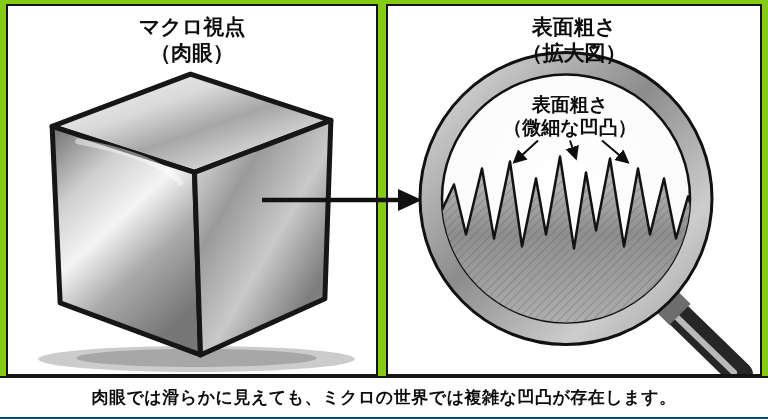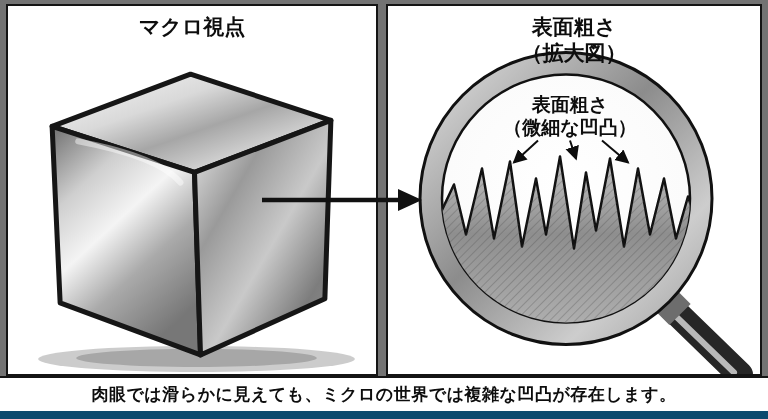--- a/index.html
+++ b/index.html
@@ -1,39 +1,40 @@
 <!DOCTYPE html>
 <html><head>
 <meta charset="utf-8">
 <style>
   html,body{margin:0;padding:0;background:#e4e4e4;}
-  .stage{position:relative;width:768px;height:419px;background:#737373;overflow:hidden;
+  .stage{position:relative;width:768px;height:419px;background:#84cc16;overflow:hidden;
          font-family:"DejaVu Sans","Liberation Sans",sans-serif;}
   .panel{position:absolute;top:4px;height:372px;background:#ffffff;
          border:2.5px solid #141414;box-sizing:border-box;}
   .panel-left{left:6px;width:372px;}
   .panel-right{left:386px;width:376px;}
   .panel-title{position:absolute;top:8px;left:0;width:100%;text-align:center;
                font-weight:bold;font-size:21px;line-height:1.25;color:#0d0d0d;z-index:3;}
   .fig-svg{position:absolute;left:0;top:0;width:100%;height:100%;pointer-events:none;}
   .arrow-overlay{position:absolute;left:0;top:0;width:768px;height:419px;pointer-events:none;z-index:4;}
   .caption-bar{position:absolute;left:0;top:376px;width:768px;height:43px;background:#ffffff;
-               border-top:2.5px solid #141414;border-bottom:8px solid #0c4a6e;box-sizing:border-box;
+               border-top:2.5px solid #141414;border-bottom:2px solid #0c4a6e;box-sizing:border-box;
                display:flex;align-items:center;justify-content:center;}
   .caption-text{font-size:17px;font-weight:600;color:#0d0d0d;letter-spacing:.5px;}
   .lens-label{font-size:19px;font-weight:bold;fill:#0d0d0d;}
 </style>
 </head>
 <body>
 
 <div class="stage">
 
   <div class="panel panel-left">
     <div class="panel-title">
       <div>マクロ視点</div>
+      <div>（肉眼）</div>
     </div>
     <svg class="fig-svg" viewBox="0 0 367 367">
       <defs>
         <linearGradient id="gTop" x1="0" y1="0" x2="1" y2="1">
           <stop offset="0" stop-color="#fafafa"></stop>
             <stop offset="0.35" stop-color="#d9d9d9"></stop>
           <stop offset="0.55" stop-color="#a6a6a6"></stop>
             <stop offset="0.75" stop-color="#d2d2d2"></stop>
           <stop offset="1" stop-color="#8f8f8f"></stop>
         </linearGradient>

